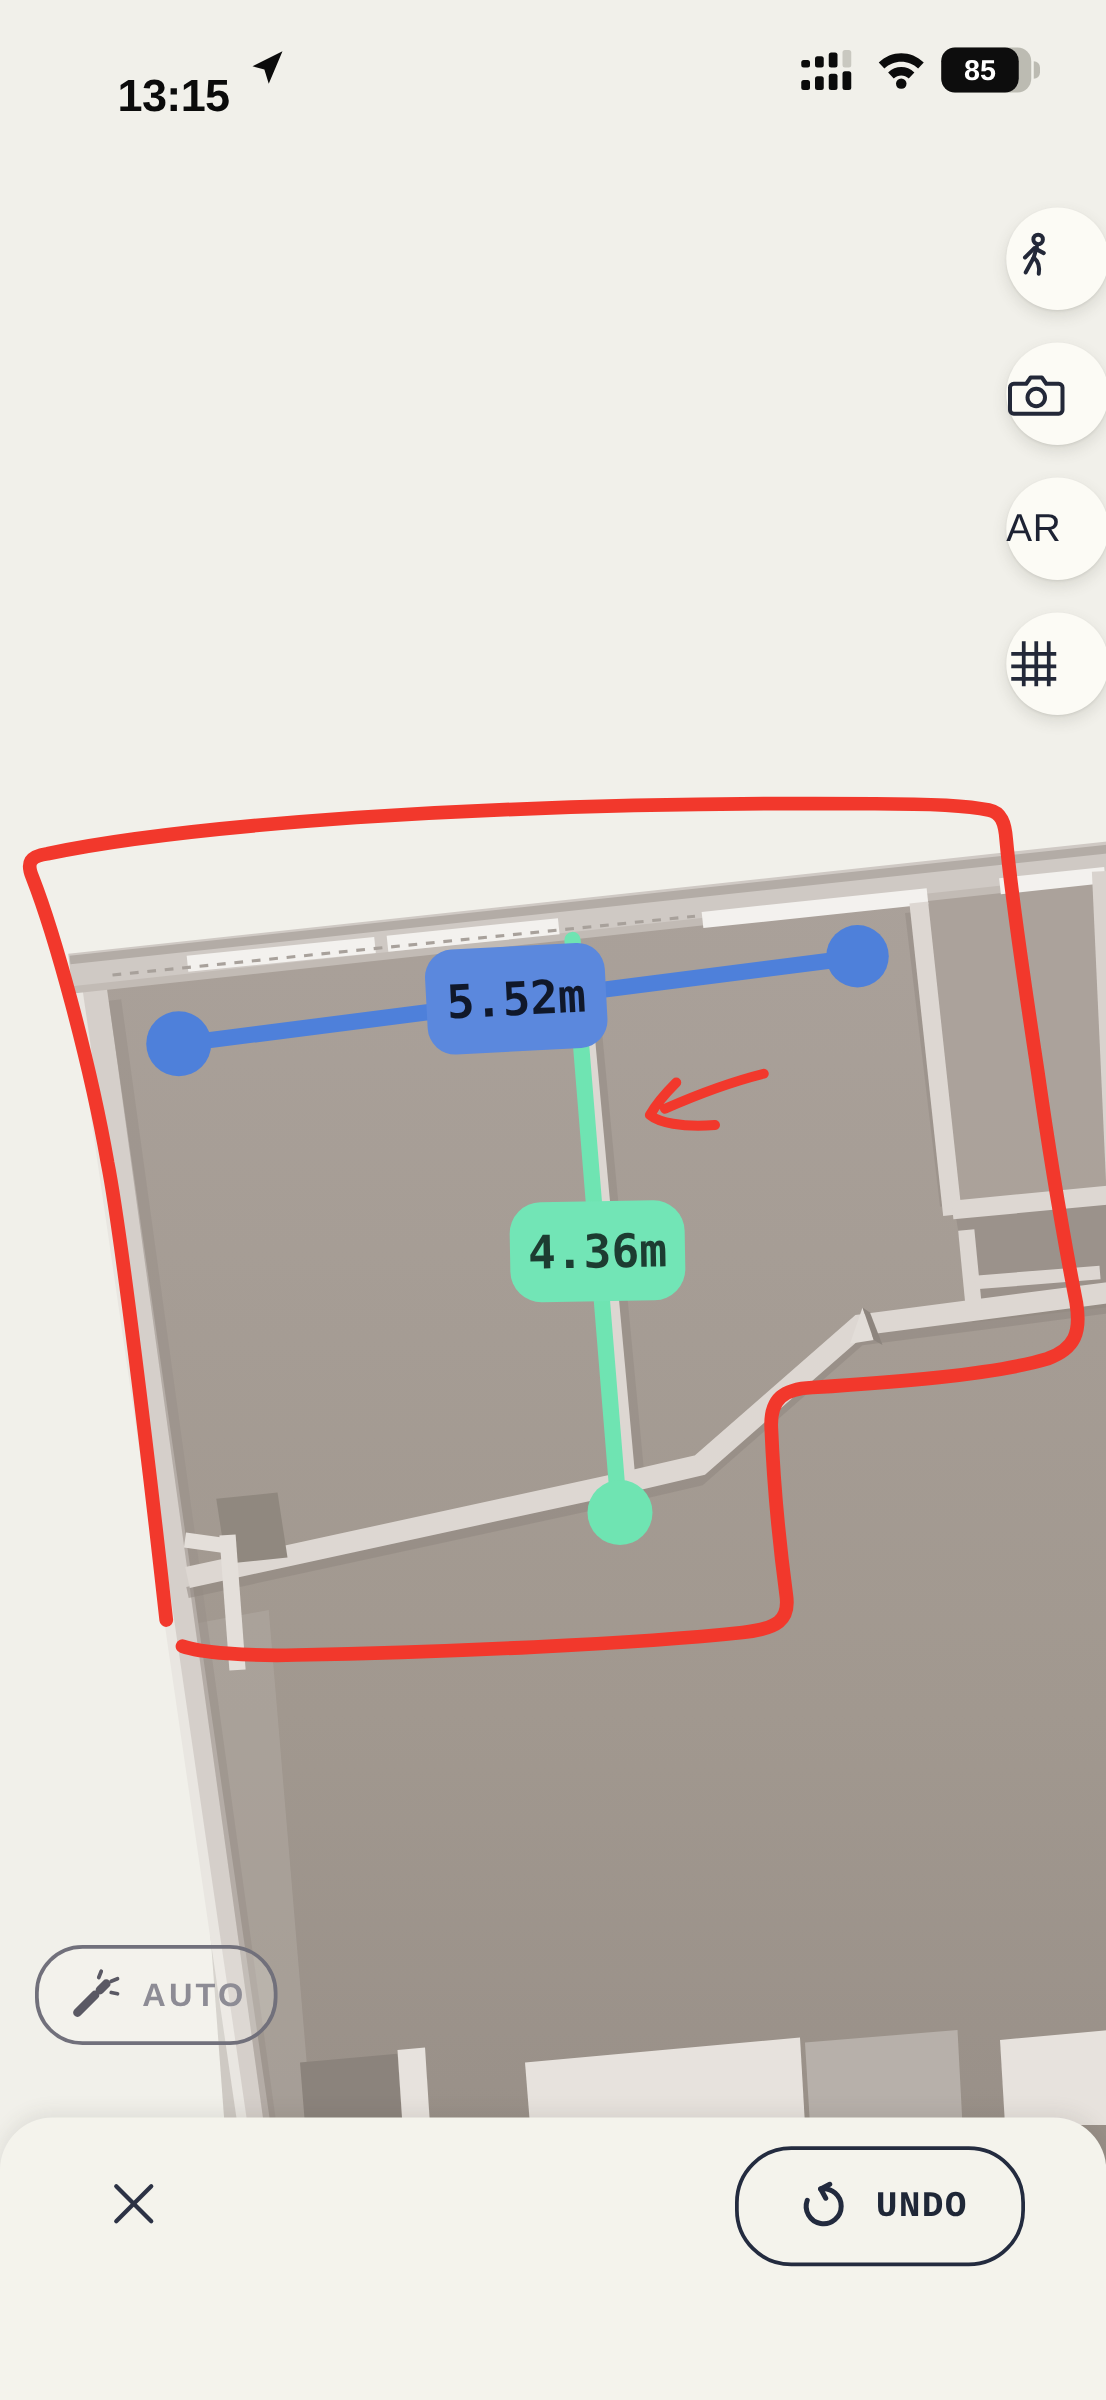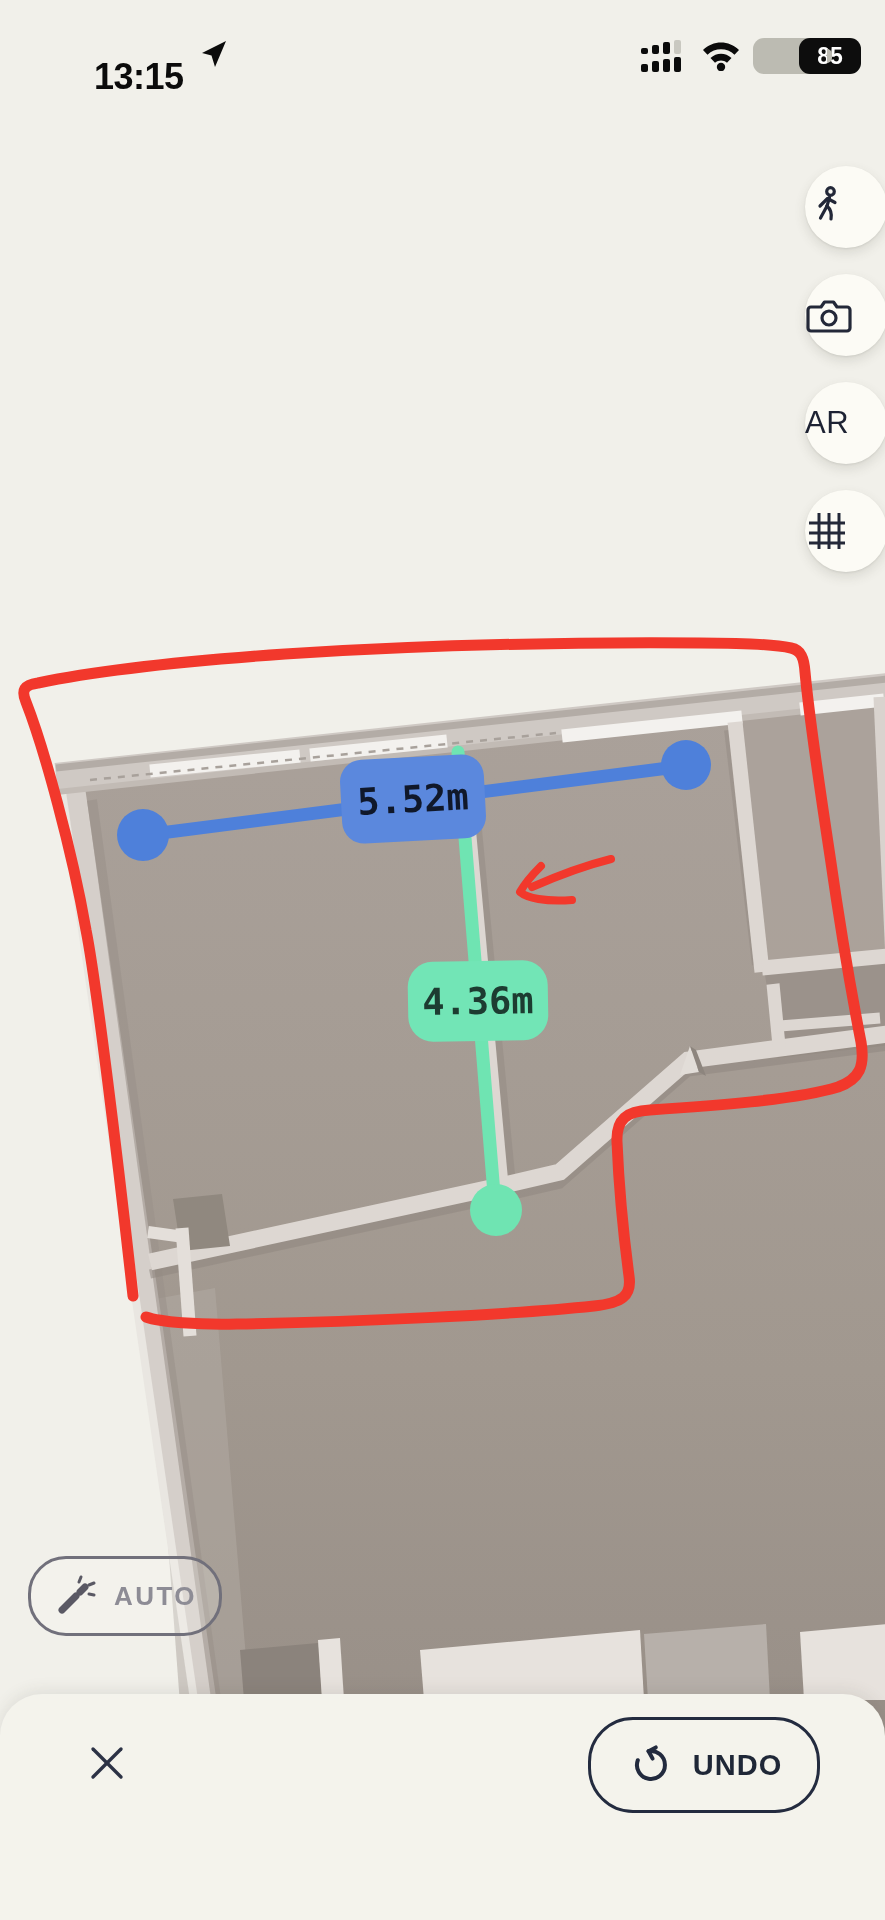--- a/index.html
+++ b/index.html
@@ -8,21 +8,21 @@
   svg{display:block;}
   .plan{position:absolute;left:0;top:0;z-index:1;}
 
   
   .sb-time{position:absolute;left:94px;top:32px;font-size:36px;font-weight:700;color:#0b0b0b;
            letter-spacing:-0.5px;z-index:6;margin-top:24px;}
   .sb-nav{position:absolute;left:200px;top:40px;z-index:6;}
   .sb-right{position:absolute;top:38px;right:60px;display:flex;align-items:center;gap:12px;z-index:6;}
   .battery{position:relative;width:72px;height:36px;border-radius:11px;background:#bcbbb2;}
   .battery-fill{position:absolute;left:0;top:0;bottom:0;width:62px;border-radius:11px;background:#0d0d0d;
-                display:flex;align-items:center;justify-content:center;color:#fff;font-size:23px;font-weight:700;margin-left:46px;}
+                display:flex;align-items:center;justify-content:center;color:#fff;font-size:23px;font-weight:700;}
   .battery-nub{position:absolute;right:-7px;top:11px;width:5px;height:14px;border-radius:0 5px 5px 0;background:#bcbbb2;}
 
   
   .circle-btn{position:absolute;left:805px;width:82px;height:82px;border-radius:50%;background:#fcfbf5;
               box-shadow:0 5px 12px rgba(70,70,55,.14),0 1px 2px rgba(70,70,55,.10);
               display:flex;align-items:center;justify-content:flex-start;z-index:5;cursor:pointer;}
   .ar-label{font-size:31px;color:#1d2233;letter-spacing:0.5px;}
 
   
   .measure-label{position:absolute;display:flex;align-items:center;justify-content:center;z-index:3;
@@ -38,21 +38,21 @@
             justify-content:center;gap:15px;z-index:5;cursor:pointer;}
   .auto-text{font-size:26px;font-weight:600;color:#8d8c95;letter-spacing:2.5px;}
 
   
   .sheet{position:absolute;left:0;right:0;top:1694px;bottom:0;background:#f4f3ec;
          border-radius:42px 42px 0 0;box-shadow:0 -3px 16px rgba(60,60,45,.10);z-index:4;}
   .close-btn{position:absolute;left:80px;top:1736px;width:54px;height:54px;display:flex;align-items:center;
              justify-content:center;z-index:5;cursor:pointer;}
   .undo-btn{position:absolute;left:588px;top:1717px;width:226px;height:90px;border-radius:45px;
             border:3px solid #232b3f;display:flex;align-items:center;justify-content:center;gap:17px;
-            z-index:5;cursor:pointer;background:transparent;}
+            z-index:5;cursor:pointer;background:transparent;font-family:Liberation Mono, monospace;}
   .undo-text{font-size:29px;font-weight:600;color:#1f2737;letter-spacing:1px;}
 </style>
 </head>
 <body>
 
 <div class="screen">
 
   <svg class="plan" width="885" height="1920" viewBox="0 0 885 1920">
     <defs>
       <linearGradient id="floorGrad" x1="0" y1="700" x2="0" y2="1920" gradientUnits="userSpaceOnUse">

